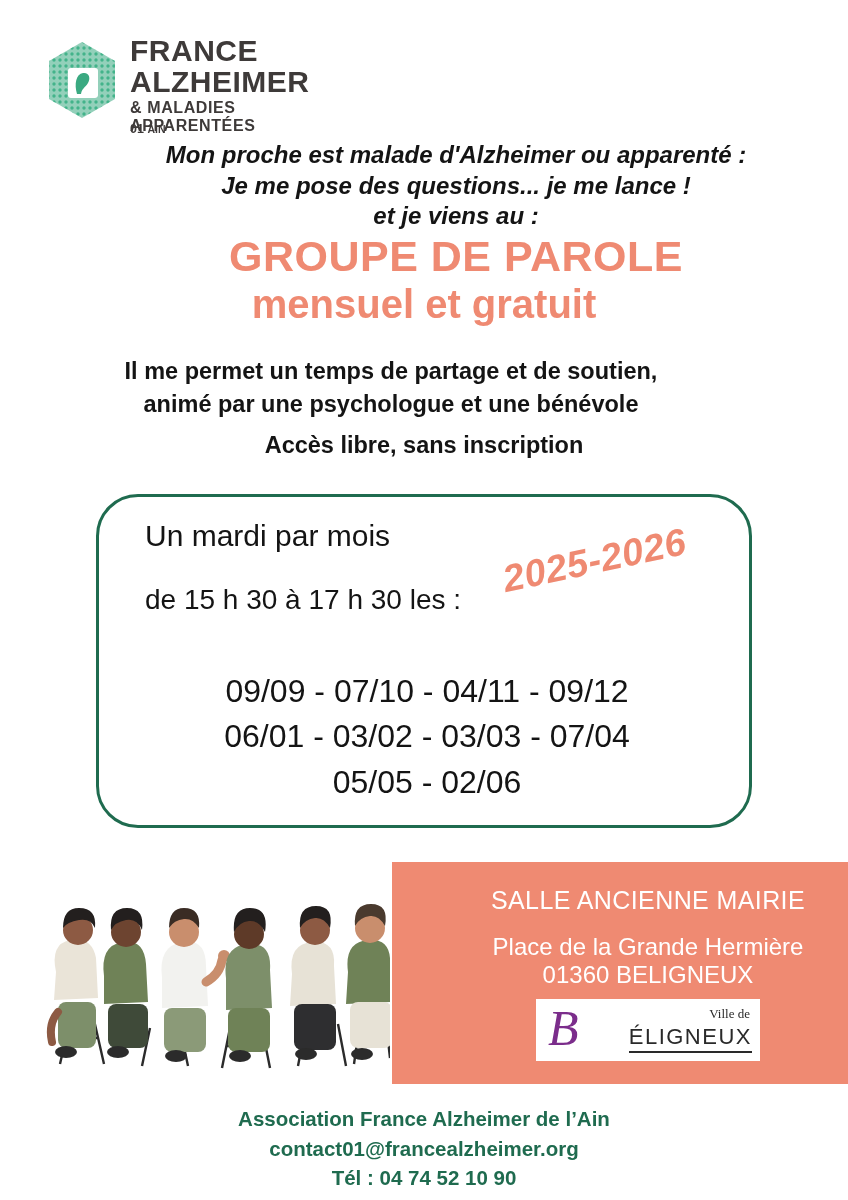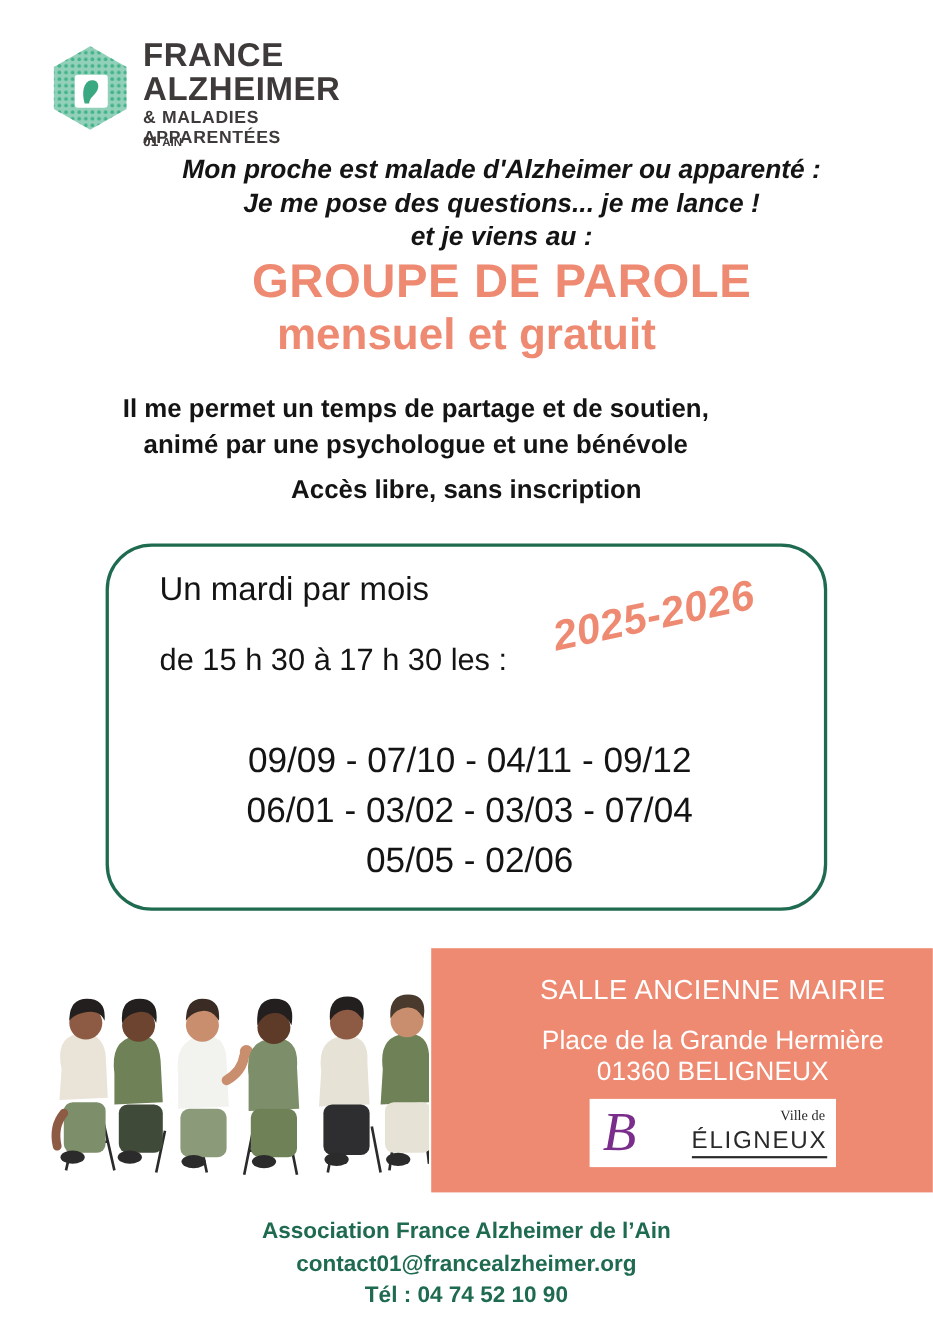--- a/index.html
+++ b/index.html
@@ -97,21 +97,21 @@
     width: 848px;
     text-align: center;
     color: #ef8a72;
     font-size: 40px;
     font-weight: bold;
   }
 
   .desc {
     position: absolute;
     top: 355px;
-    left: 0;
+    left: 13px;
     width: 756px;
     text-align: center;
     font-size: 23.5px;
     font-weight: bold;
     line-height: 1.42;
     color: #141414;
   }
   .desc2 {
     position: absolute;
     top: 432px;

